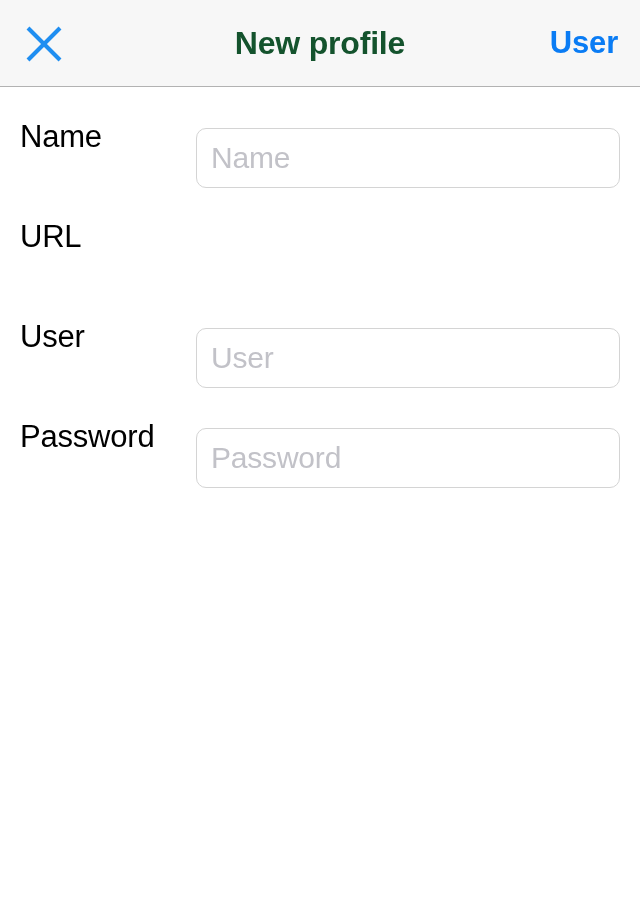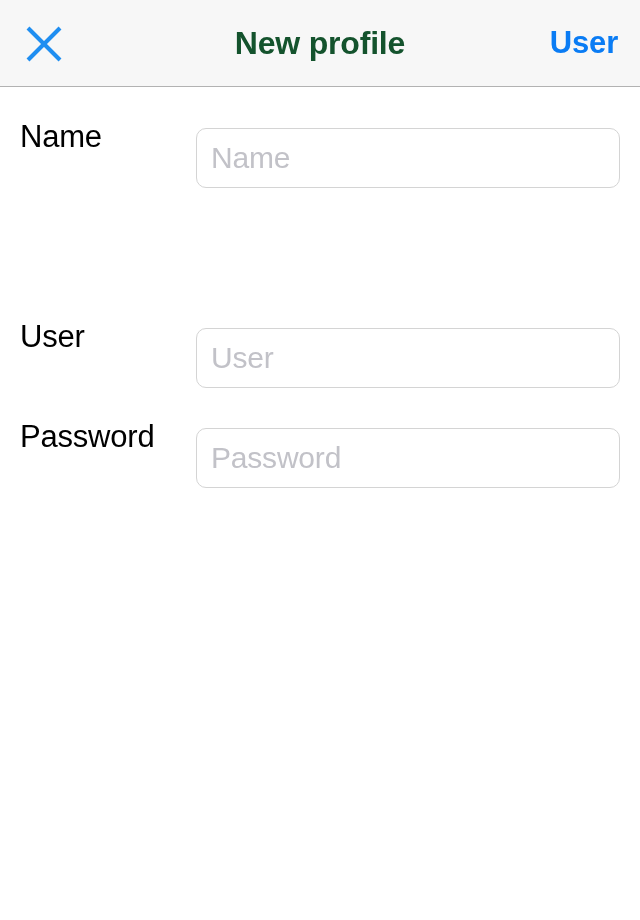--- a/index.html
+++ b/index.html
@@ -157,20 +157,21 @@
   </div>
 
   <div class="form">
 
     <div class="form-row">
       <span class="form-label">Name</span>
       <input class="form-input" type="text" placeholder="Name" style="">
     </div>
 
     <div class="form-row">
+      <span class="form-label">URL</span>
     </div>
 
     <div class="form-row">
       <span class="form-label">User</span>
       <input class="form-input" type="text" placeholder="User" style="">
     </div>
 
     <div class="form-row">
       <span class="form-label">Password</span>
       <input class="form-input" type="text" placeholder="Password" style="">

